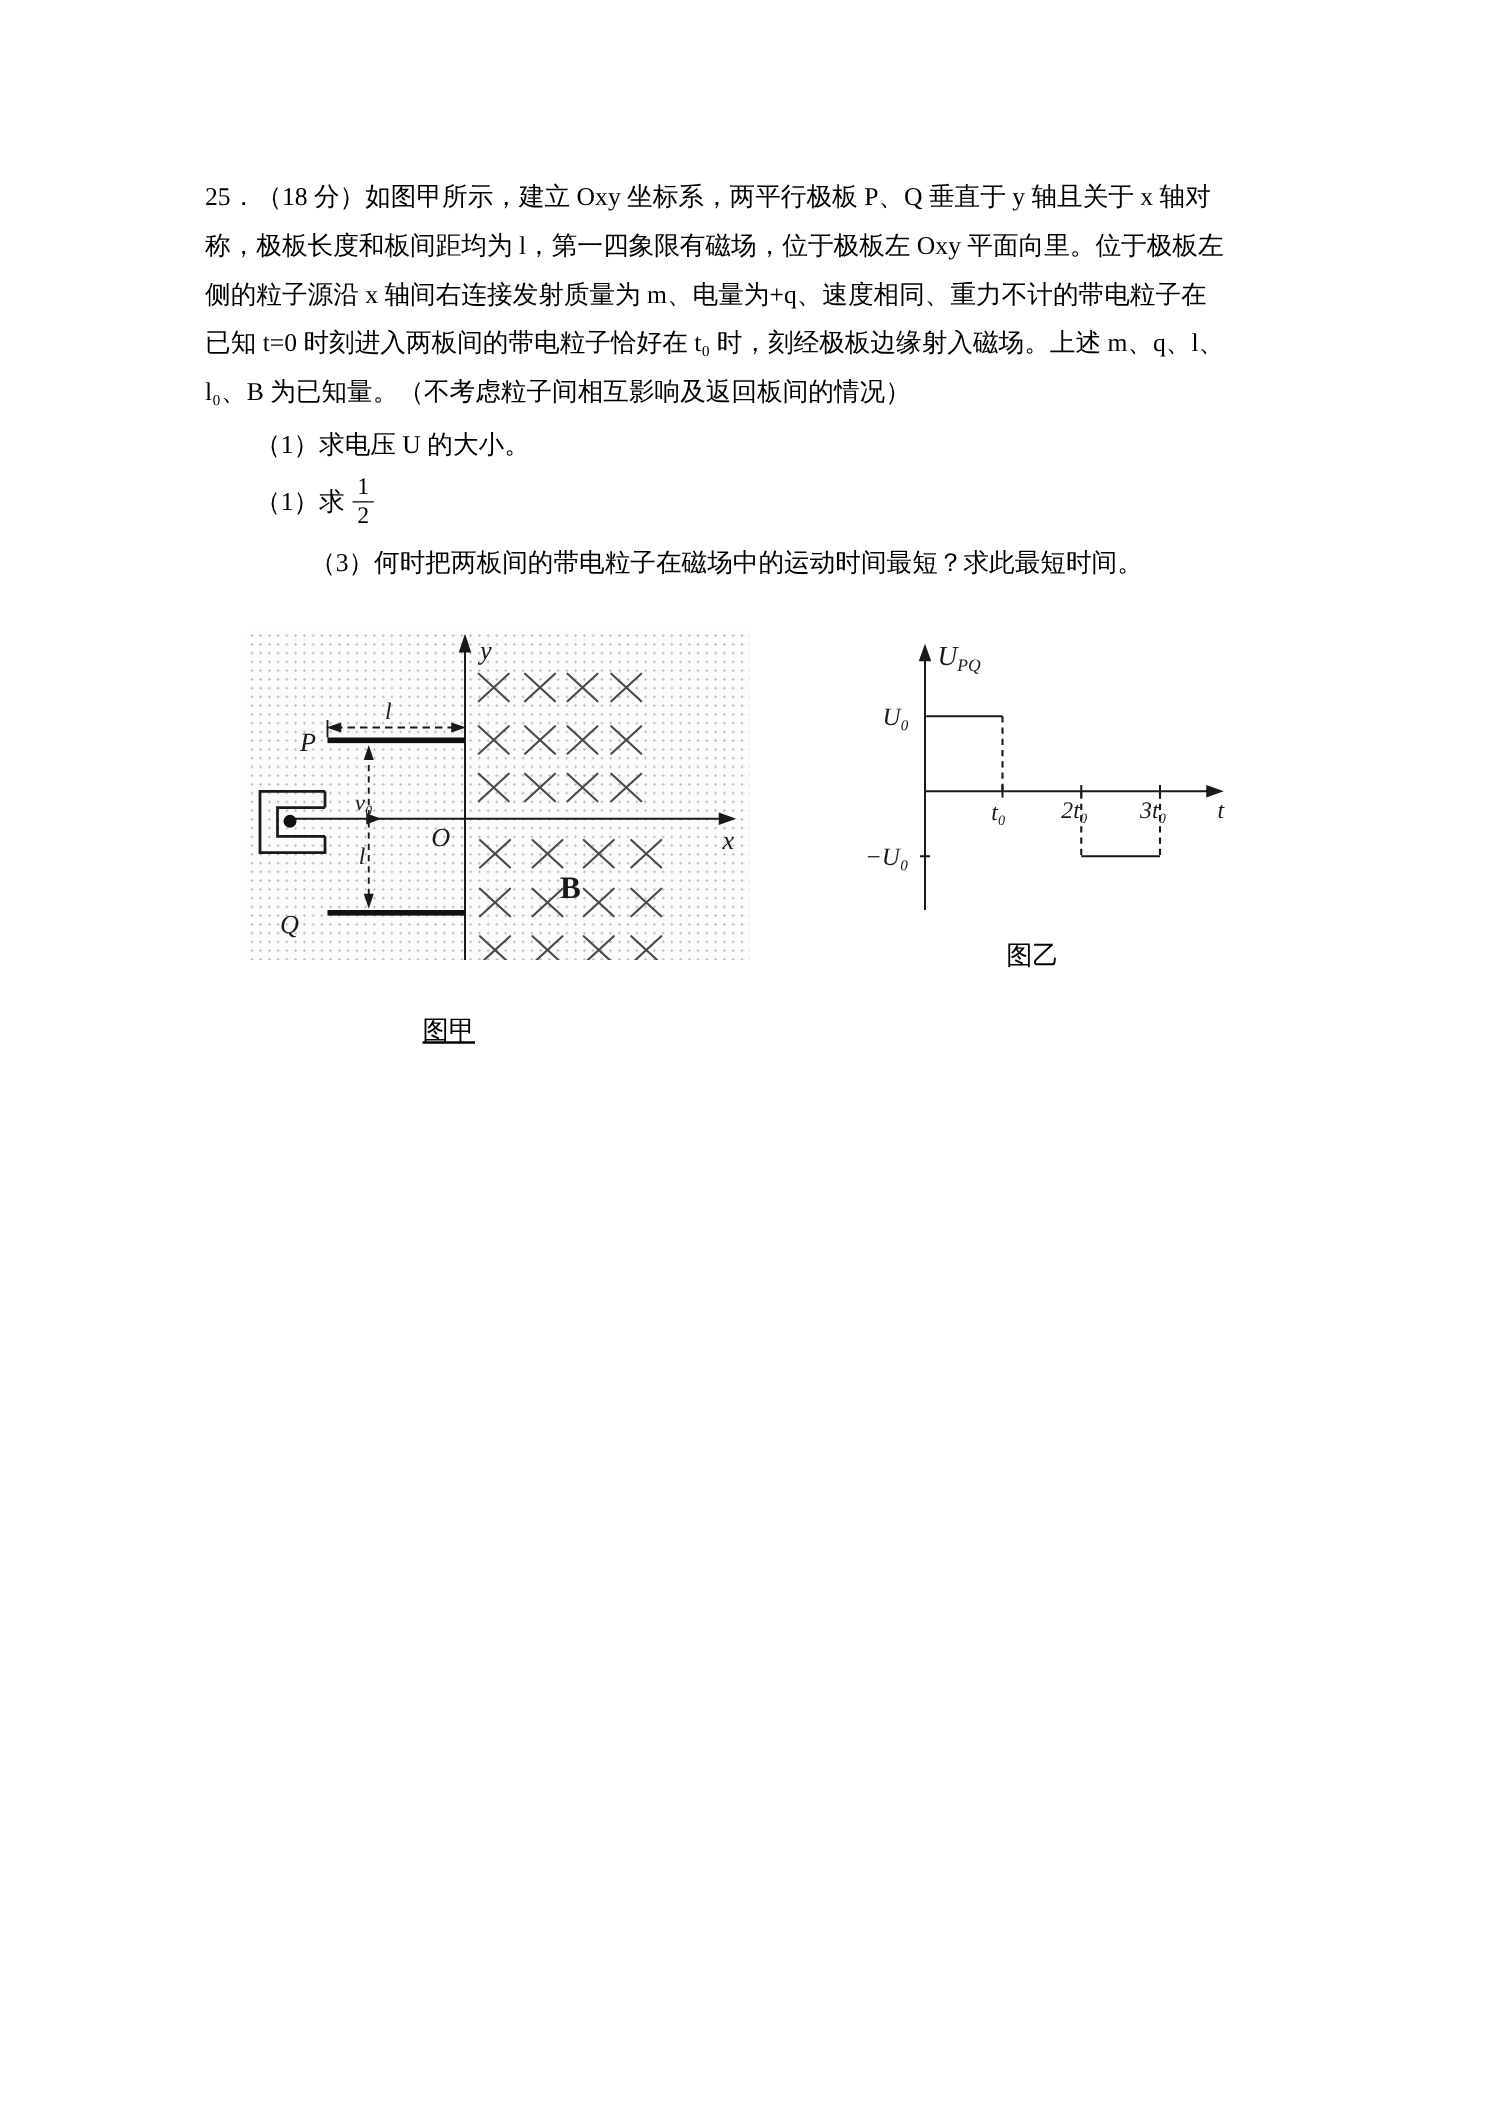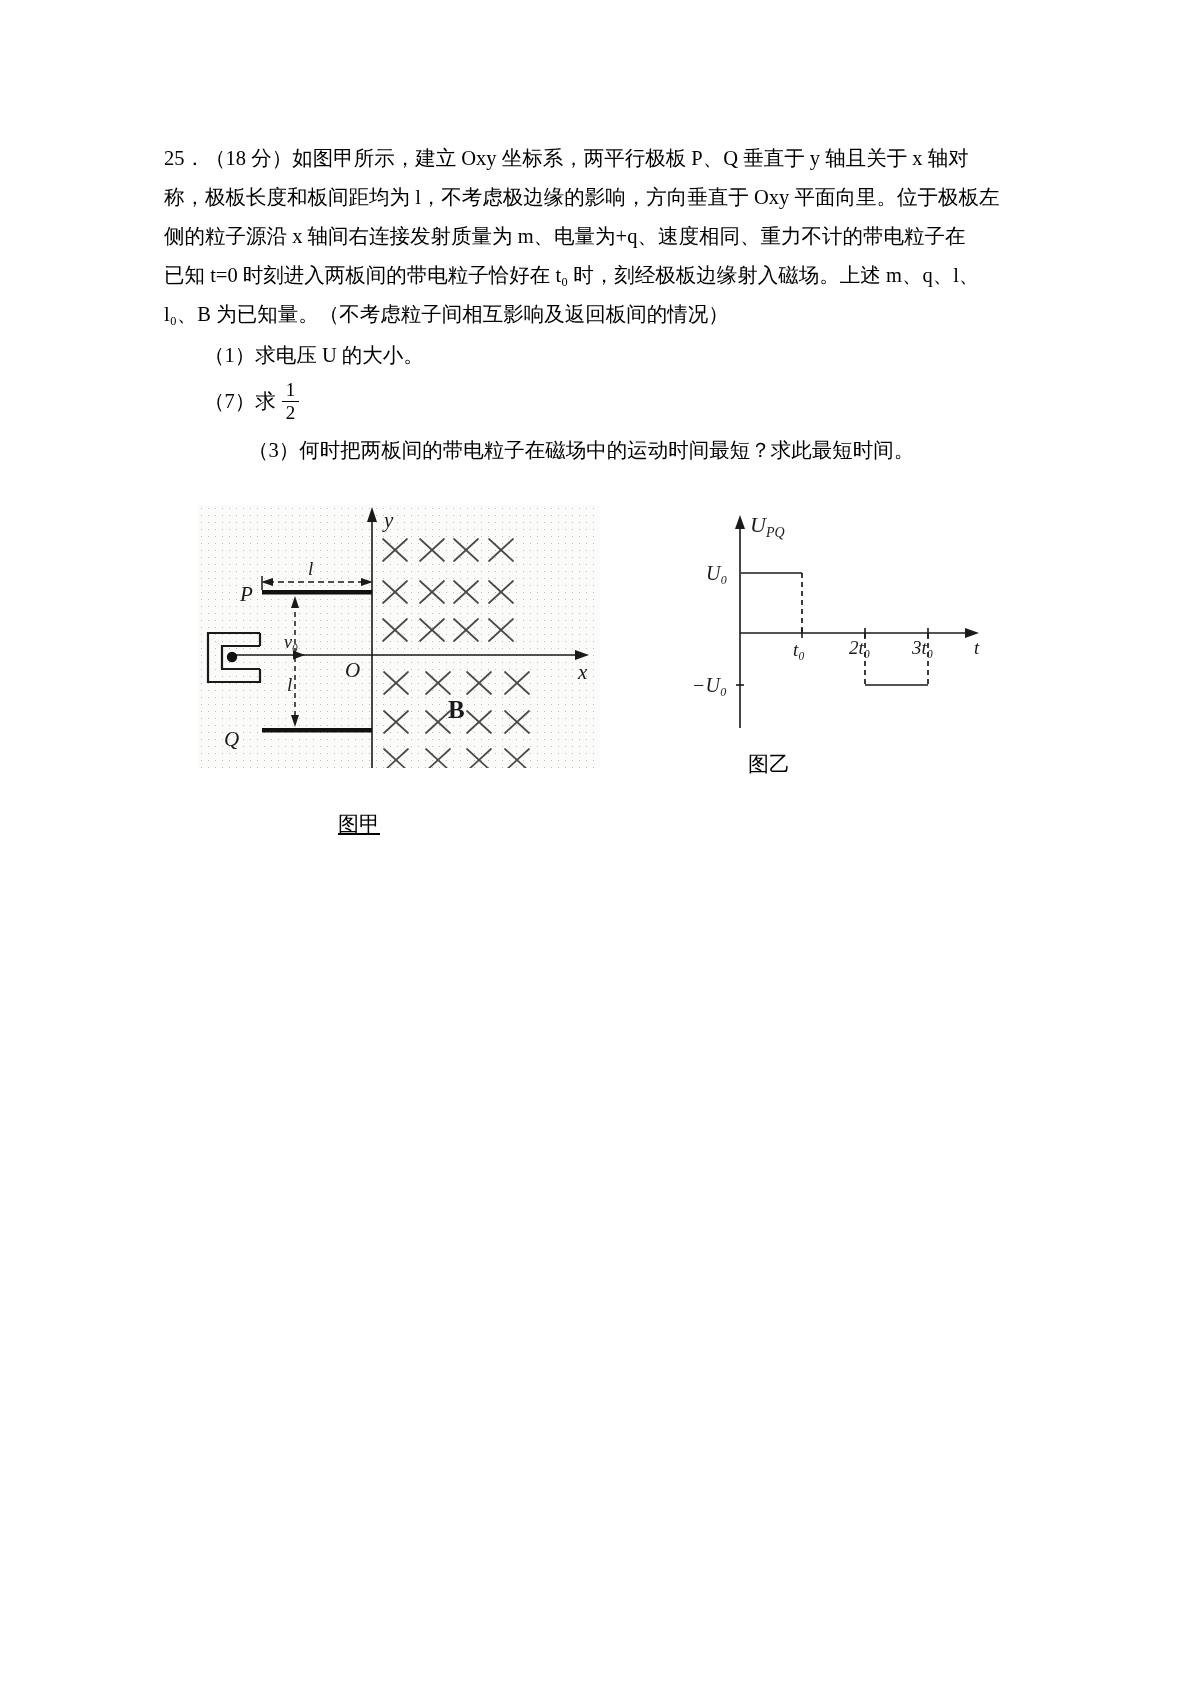--- a/index.html
+++ b/index.html
@@ -21,40 +21,40 @@
   .figjia {
     position:absolute; left:198px; top:505px; width:402px; height:263px;
     background-color:#fbfbfa;
     background-image:radial-gradient(circle,#bdbdbd 0.8px,transparent 1px);
     background-size:7px 7px;
   }
   .figjia svg, .figyi svg { display:block; }
   .figyi { position:absolute; left:690px; top:510px; width:300px; height:230px; }
   .caption { position:absolute; font-size:21px; white-space:nowrap; }
   .cap-jia { left:338px; top:810px;text-decoration:underline; }
-  .cap-yi  { left:748px; top:750px; }
+  .cap-yi  { left:805px; top:750px; }
   svg text { font-family:"Liberation Serif","DejaVu Serif",serif; fill:#1a1a1a; }
 </style>
 </head>
 <body>
 
 <div class="page">
 
   <div class="textblock">
     <div class="tline">25．（18 分）如图甲所示，建立 Oxy 坐标系，两平行极板 P、Q 垂直于 y 轴且关于 x 轴对</div>
-    <div class="tline">称，极板长度和板间距均为 l，不考虑极边缘的影响，方向垂直于 Oxy 平面向里。位于极板左</div>
+    <div class="tline">称，极板长度和板间距均为 l，第一四象限有磁场，位于极板左 Oxy 平面向里。位于极板左</div>
     <div class="tline">侧的粒子源沿 x 轴间右连接发射质量为 m、电量为+q、速度相同、重力不计的带电粒子在</div>
     <div class="tline">已知 t=0 时刻进入两板间的带电粒子恰好在 t₀ 时，刻经极板边缘射入磁场。上述 m、q、l、</div>
     <div class="tline">l₀、B 为已知量。（不考虑粒子间相互影响及返回板间的情况）</div>
   </div>
 
   <div class="qitem q1">（1）求电压 U 的大小。</div>
 
   <div class="qitem q2">
-    <span>（7）求</span>
+    <span>（1）求</span>
     <span class="frac">
       <span class="num">1</span>
       <span class="den">2</span>
     </span>
   </div>
 
   <div class="qitem q3">（3）何时把两板间的带电粒子在磁场中的运动时间最短？求此最短时间。</div>
 
   <div class="figjia">
     <svg width="402" height="263" viewBox="0 0 402 263" xmlns="http://www.w3.org/2000/svg">

